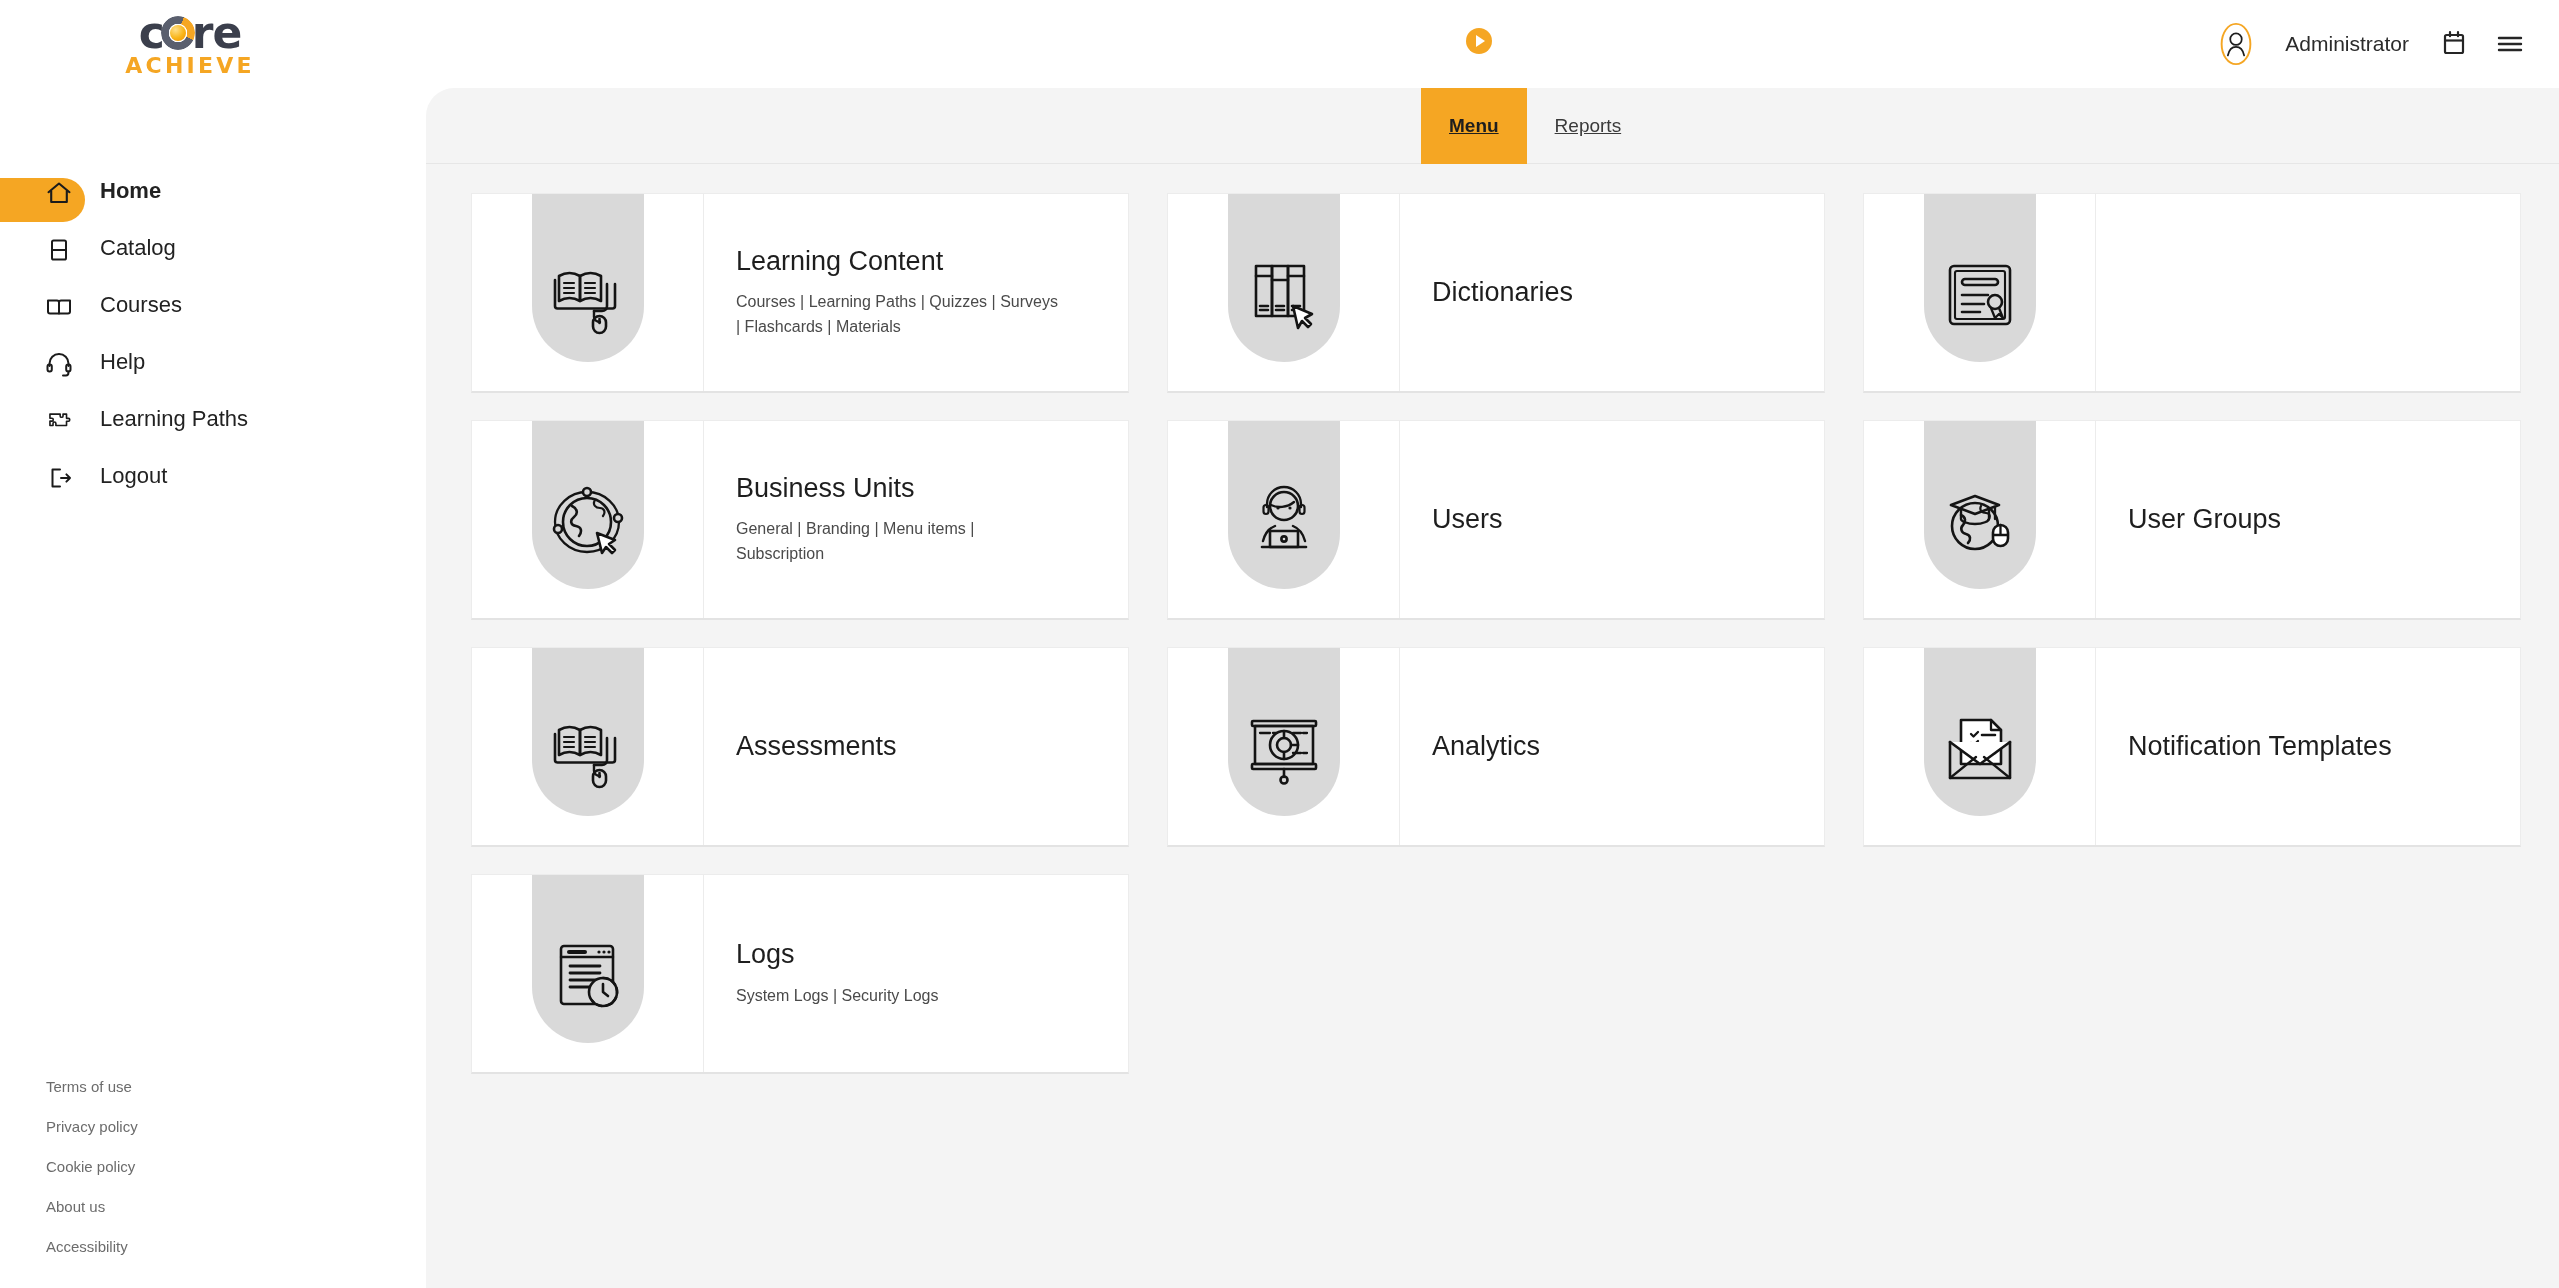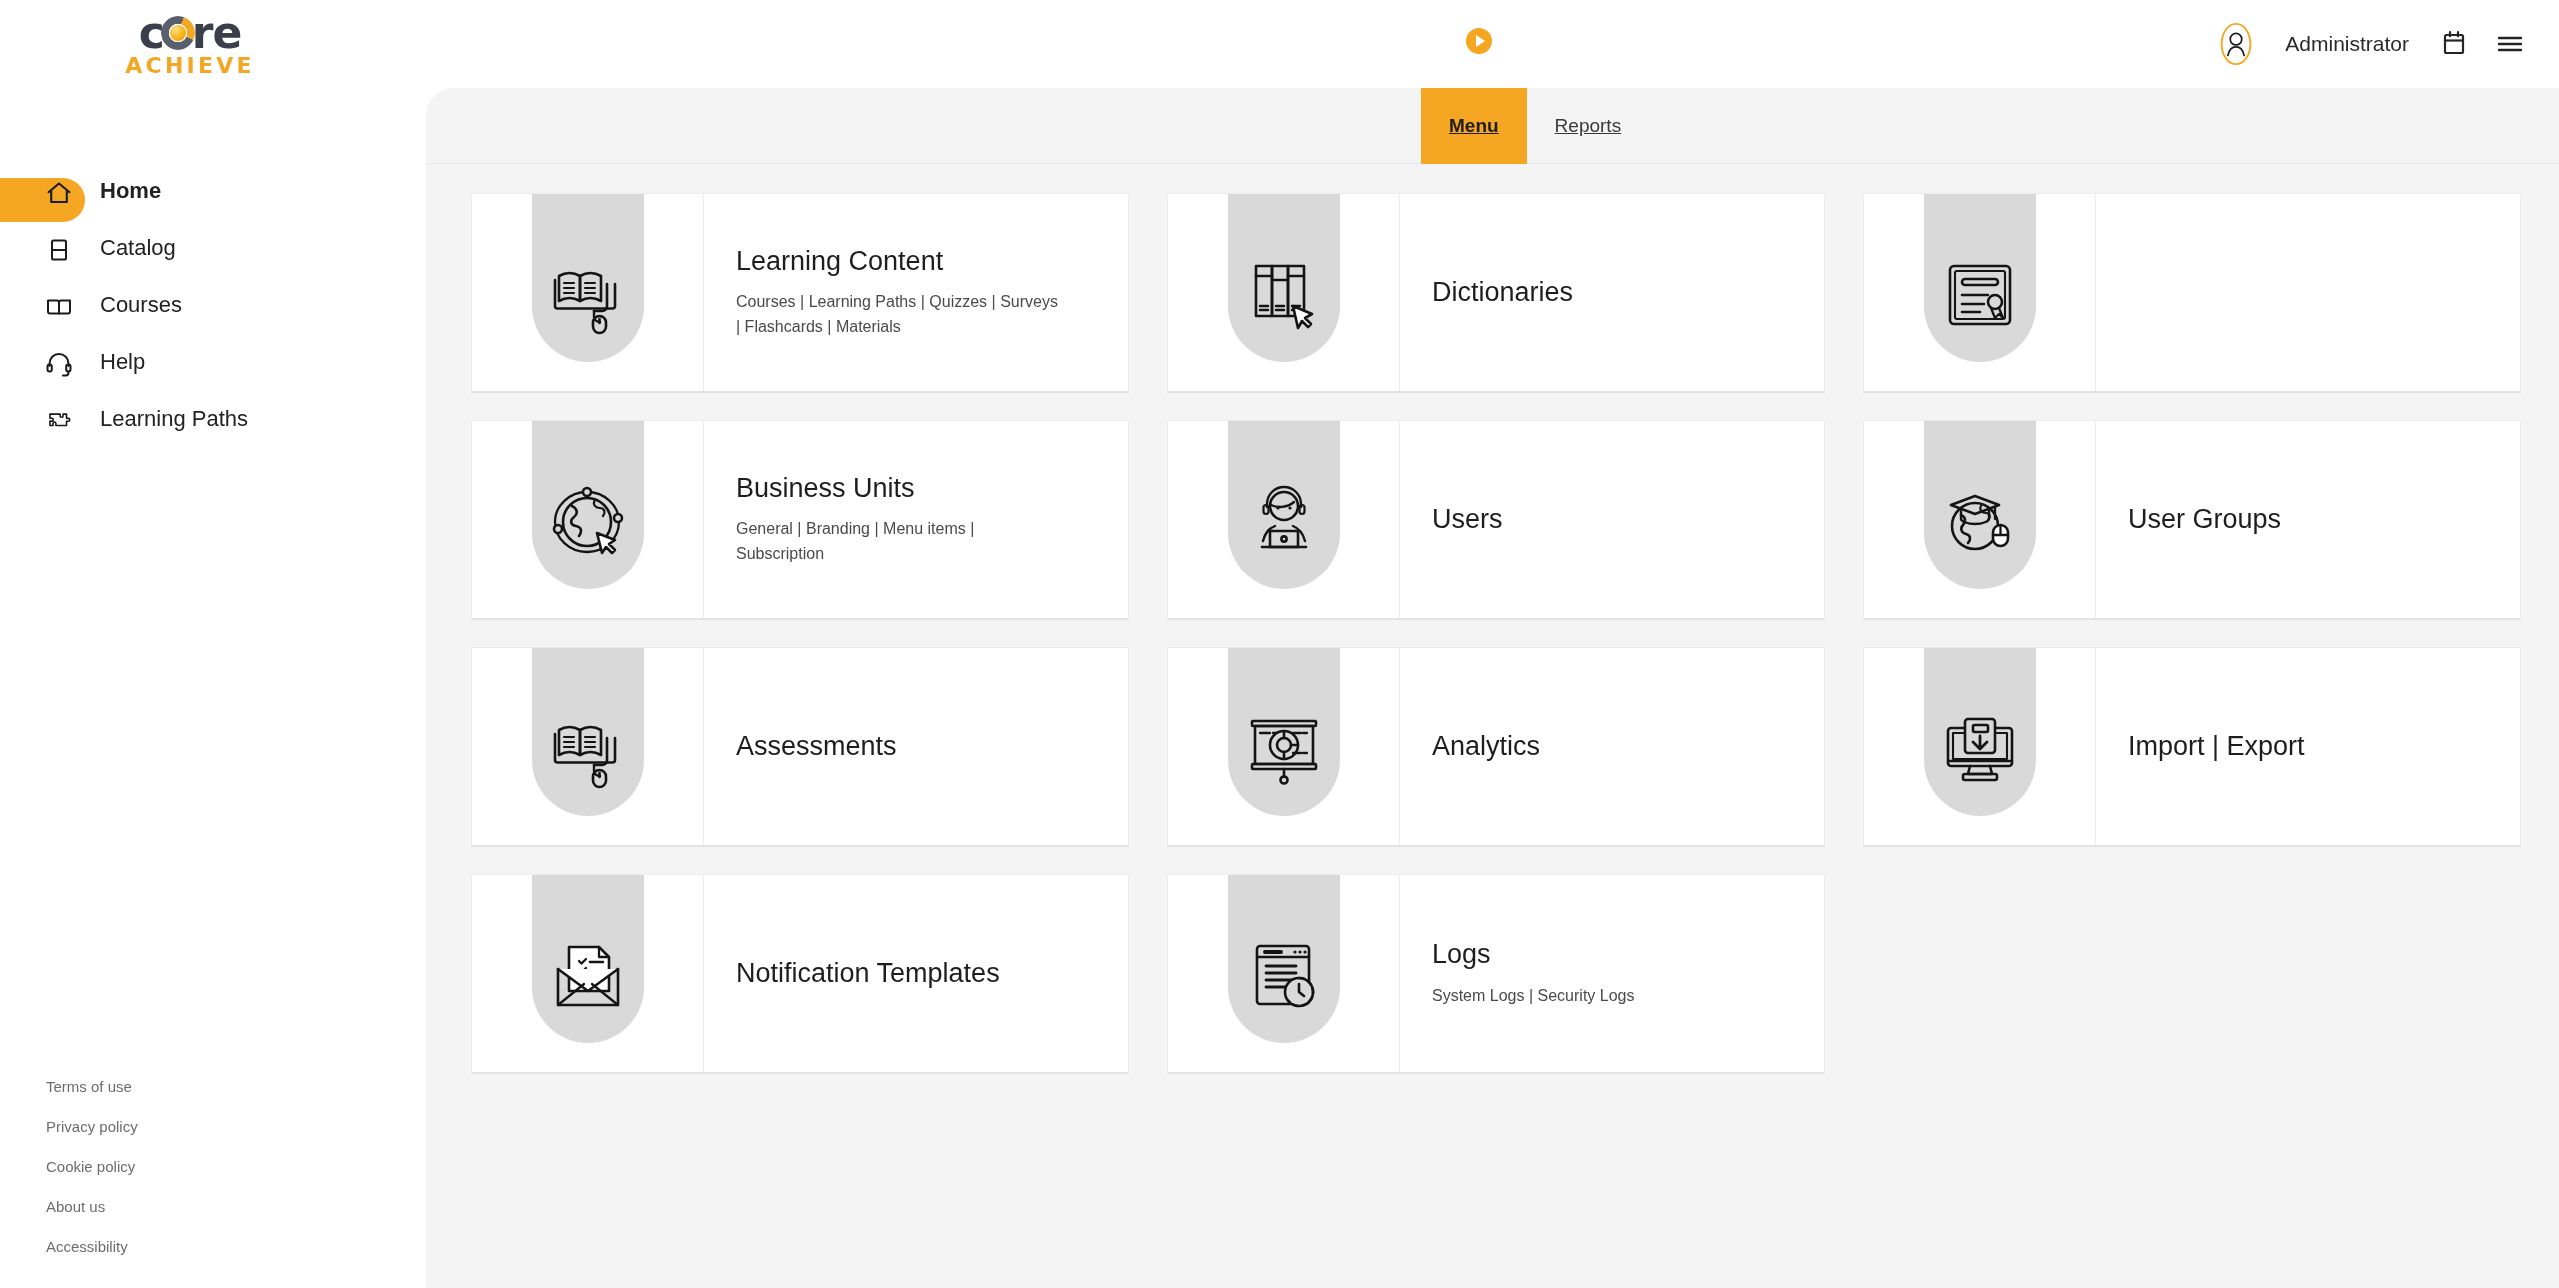--- a/index.html
+++ b/index.html
@@ -260,20 +260,29 @@
 
       <div class="nav-item">
         <span class="nav-ico">
           <svg viewBox="0 0 30 30" fill="none">
             <path d="M11 6.5h5v2.2c0 .9.8 1.6 1.7 1.6.9 0 1.7-.7 1.7-1.6V6.5h4.1v5h2.2c.9 0 1.6.8 1.6 1.7 0 .9-.7 1.7-1.6 1.7h-2.2v5H11v-2.4c0-.9-.8-1.6-1.7-1.6-.9 0-1.7.7-1.7 1.6v2.4H4v-5.1h2.3c.9 0 1.6-.8 1.6-1.7 0-.9-.7-1.7-1.6-1.7H4V6.5h7z" stroke="#1b1b1b" stroke-width="1.9" stroke-linejoin="round" transform="scale(0.85) translate(3,3)"></path>
           </svg>
         </span>
         <span class="nav-label">Learning Paths</span>
       </div>
 
+      <div class="nav-item">
+        <span class="nav-ico">
+          <svg viewBox="0 0 30 30" fill="none">
+            <path d="M16 6.5H8.5v17H16" stroke="#1b1b1b" stroke-width="2" stroke-linecap="round" stroke-linejoin="round"></path>
+            <path d="M17 15h9m0 0l-3.6-3.6M26 15l-3.6 3.6" stroke="#1b1b1b" stroke-width="2" stroke-linecap="round" stroke-linejoin="round"></path>
+          </svg>
+        </span>
+        <span class="nav-label">Logout</span>
+      </div>
     </div>
 
     <div class="footer-links">
       <div class="footer-link">Terms of use</div>
       <div class="footer-link">Privacy policy</div>
       <div class="footer-link">Cookie policy</div>
       <div class="footer-link">About us</div>
       <div class="footer-link">Accessibility</div>
     </div>
   </div>
@@ -455,41 +464,20 @@
               <circle cx="43" cy="74" r="3.5"></circle>
             </svg>
           </span>
         </div>
         <div class="card-textcol">
           <div class="card-title">Analytics</div>
 
         </div>
       </div>
 
-      <div class="card">
-        <div class="card-iconcol">
-          <span class="icon-pill"></span>
-          <span class="icon-glyph">
-            <svg viewBox="0 0 86 86" fill="none" stroke="#141414" stroke-width="2.6" stroke-linejoin="round" stroke-linecap="round">
-              <rect x="11" y="22" width="64" height="38" rx="3"></rect>
-              <rect x="16" y="27" width="54" height="26" stroke-width="2.1"></rect>
-              <path d="M11 55h64" stroke-width="2.4"></path>
-              <path d="M33 60l-2 8h24l-2-8"></path>
-              <rect x="26" y="68" width="34" height="6" rx="2"></rect>
-              <rect x="28" y="13" width="30" height="34" rx="3" fill="#d9d9d9"></rect>
-              <rect x="36" y="19" width="15" height="7" rx="1.5"></rect>
-              <path d="M43 30v13m0 0l-7-7m7 7l7-7" stroke-width="2.8"></path>
-            </svg>
-          </span>
-        </div>
-        <div class="card-textcol">
-          <div class="card-title">Import | Export</div>
-
-        </div>
-      </div>
 
       <div class="card">
         <div class="card-iconcol">
           <span class="icon-pill"></span>
           <span class="icon-glyph">
             <svg viewBox="0 0 86 86" fill="none" stroke="#141414" stroke-width="2.6" stroke-linejoin="round" stroke-linecap="round">
               <path d="M24 14h30l10 10v34H24V14z" fill="#fff"></path>
               <path d="M54 14v10h10" stroke-width="2.3"></path>
               <path d="M34 28l2.5 2.5L41 26M34 37l2.5 2.5L41 35M34 46l2.5 2.5L41 44" stroke-width="2.3"></path>
               <path d="M45 29h13M45 38h13M45 47h13" stroke-width="2.6"></path>

